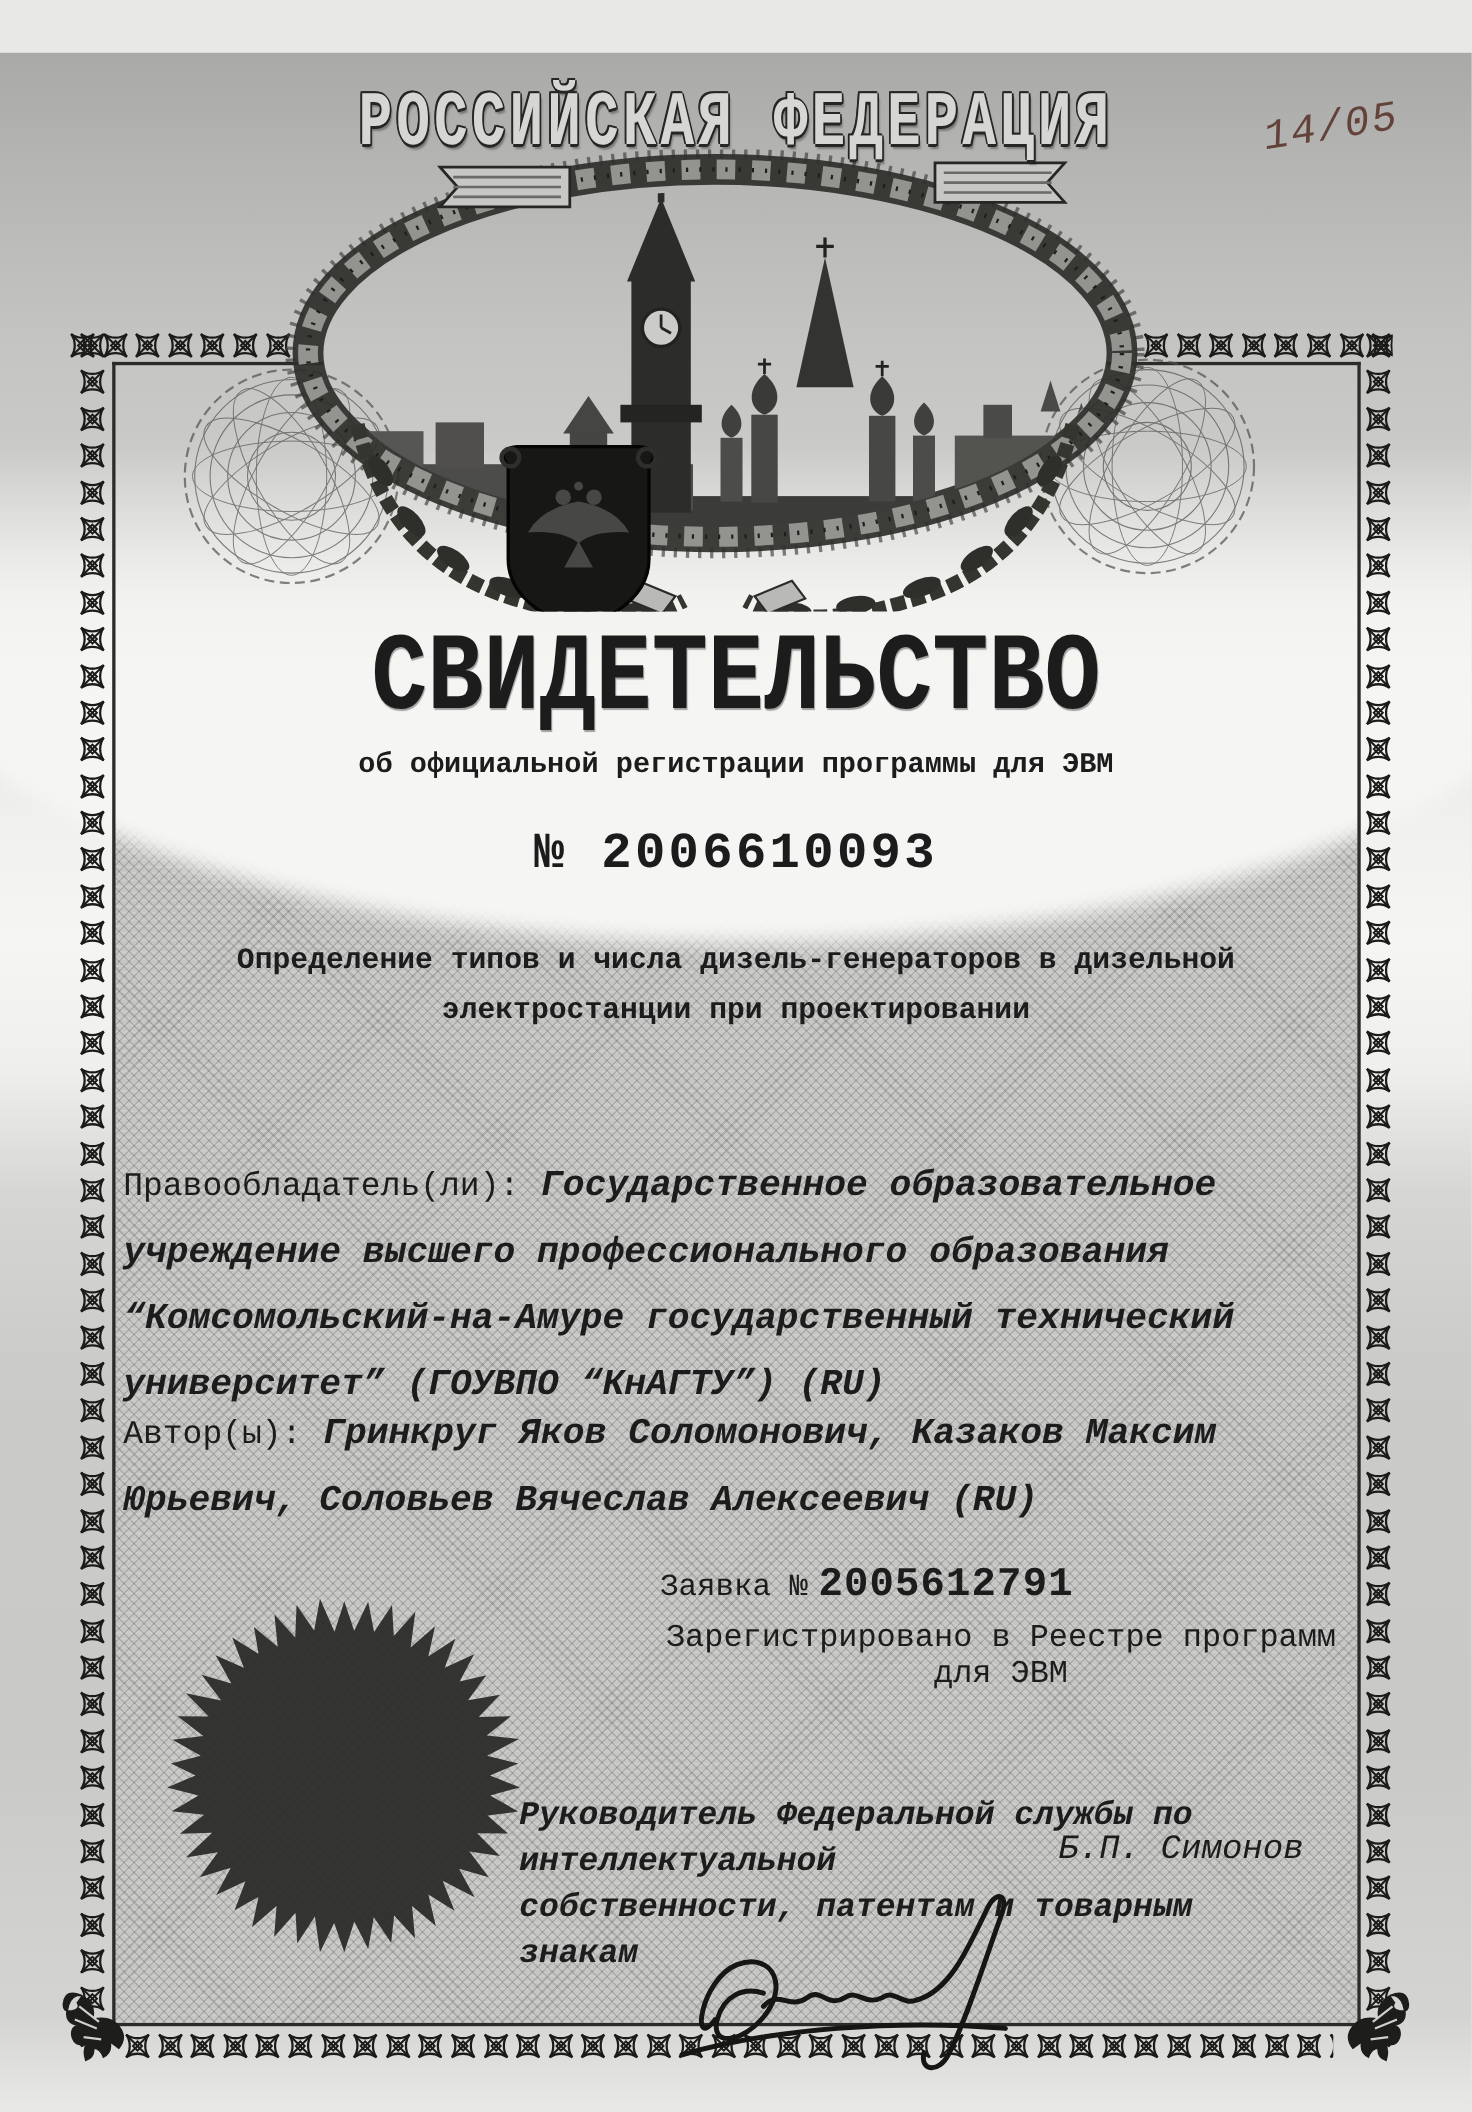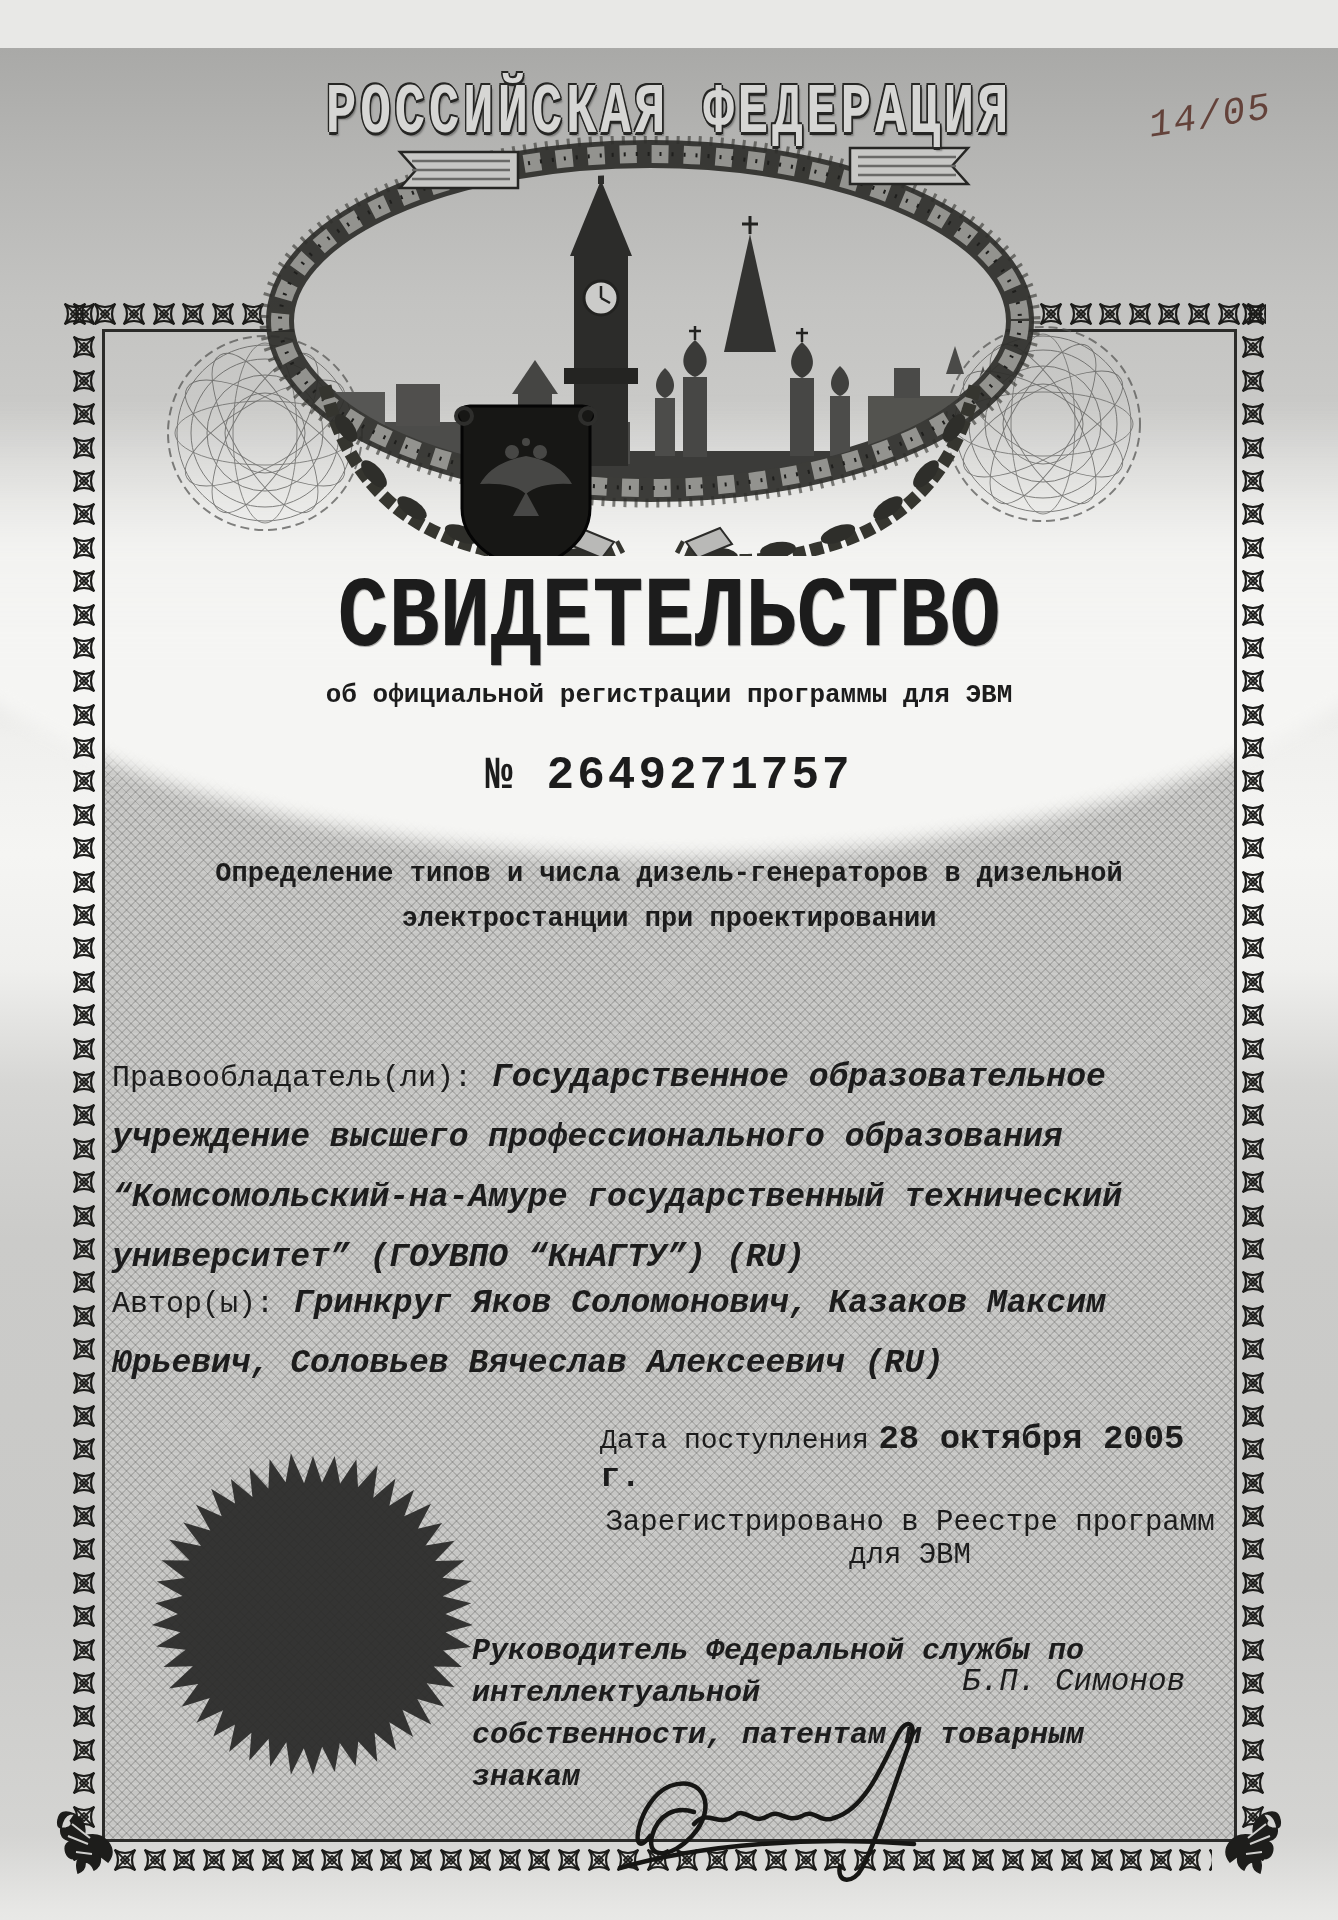--- a/index.html
+++ b/index.html
@@ -1073,21 +1073,21 @@
         <circle cx="376" cy="306" r="4"></circle>
       </g>
     </g>
   </svg>
 
   <div class="txt country">РОССИЙСКАЯ ФЕДЕРАЦИЯ</div>
   <div class="hand">14/05</div>
 
   <div class="txt title">СВИДЕТЕЛЬСТВО</div>
   <div class="txt subtitle">об официальной регистрации программы для ЭВМ</div>
-  <div class="txt cert-number">№ 2649271757</div>
+  <div class="txt cert-number">№ 2006610093</div>
   <div class="txt program">
     <div>Определение типов и числа дизель-генераторов в дизельной</div>
     <div>электростанции при проектировании</div>
   </div>
 
   <div class="block holder">
     <div>
       <span class="label">Правообладатель(ли):</span>
       <span class="val">Государственное образовательное</span>
     </div>
@@ -1099,22 +1099,22 @@
   <div class="block authors">
     <div>
       <span class="label">Автор(ы):</span>
       <span class="val">Гринкруг Яков Соломонович, Казаков Максим</span>
     </div>
     <div class="val">Юрьевич, Соловьев Вячеслав Алексеевич (RU)</div>
   </div>
 
   <div class="regblock">
     <div class="row">
-      <span class="reg-label">Дата поступления</span>
-      <span class="date-val">28 октября 2005 г.</span>
+      <span class="reg-label">Заявка №</span>
+      <span class="app-num">2005612791</span>
     </div>
     <div class="reg-text">Зарегистрировано в Реестре программ для ЭВМ</div>
   </div>
 
   <div class="position">
     <div>Руководитель Федеральной службы по интеллектуальной</div>
     <div>собственности, патентам и товарным знакам</div>
   </div>
   <div class="sig-name">Б.П. Симонов</div>
 

